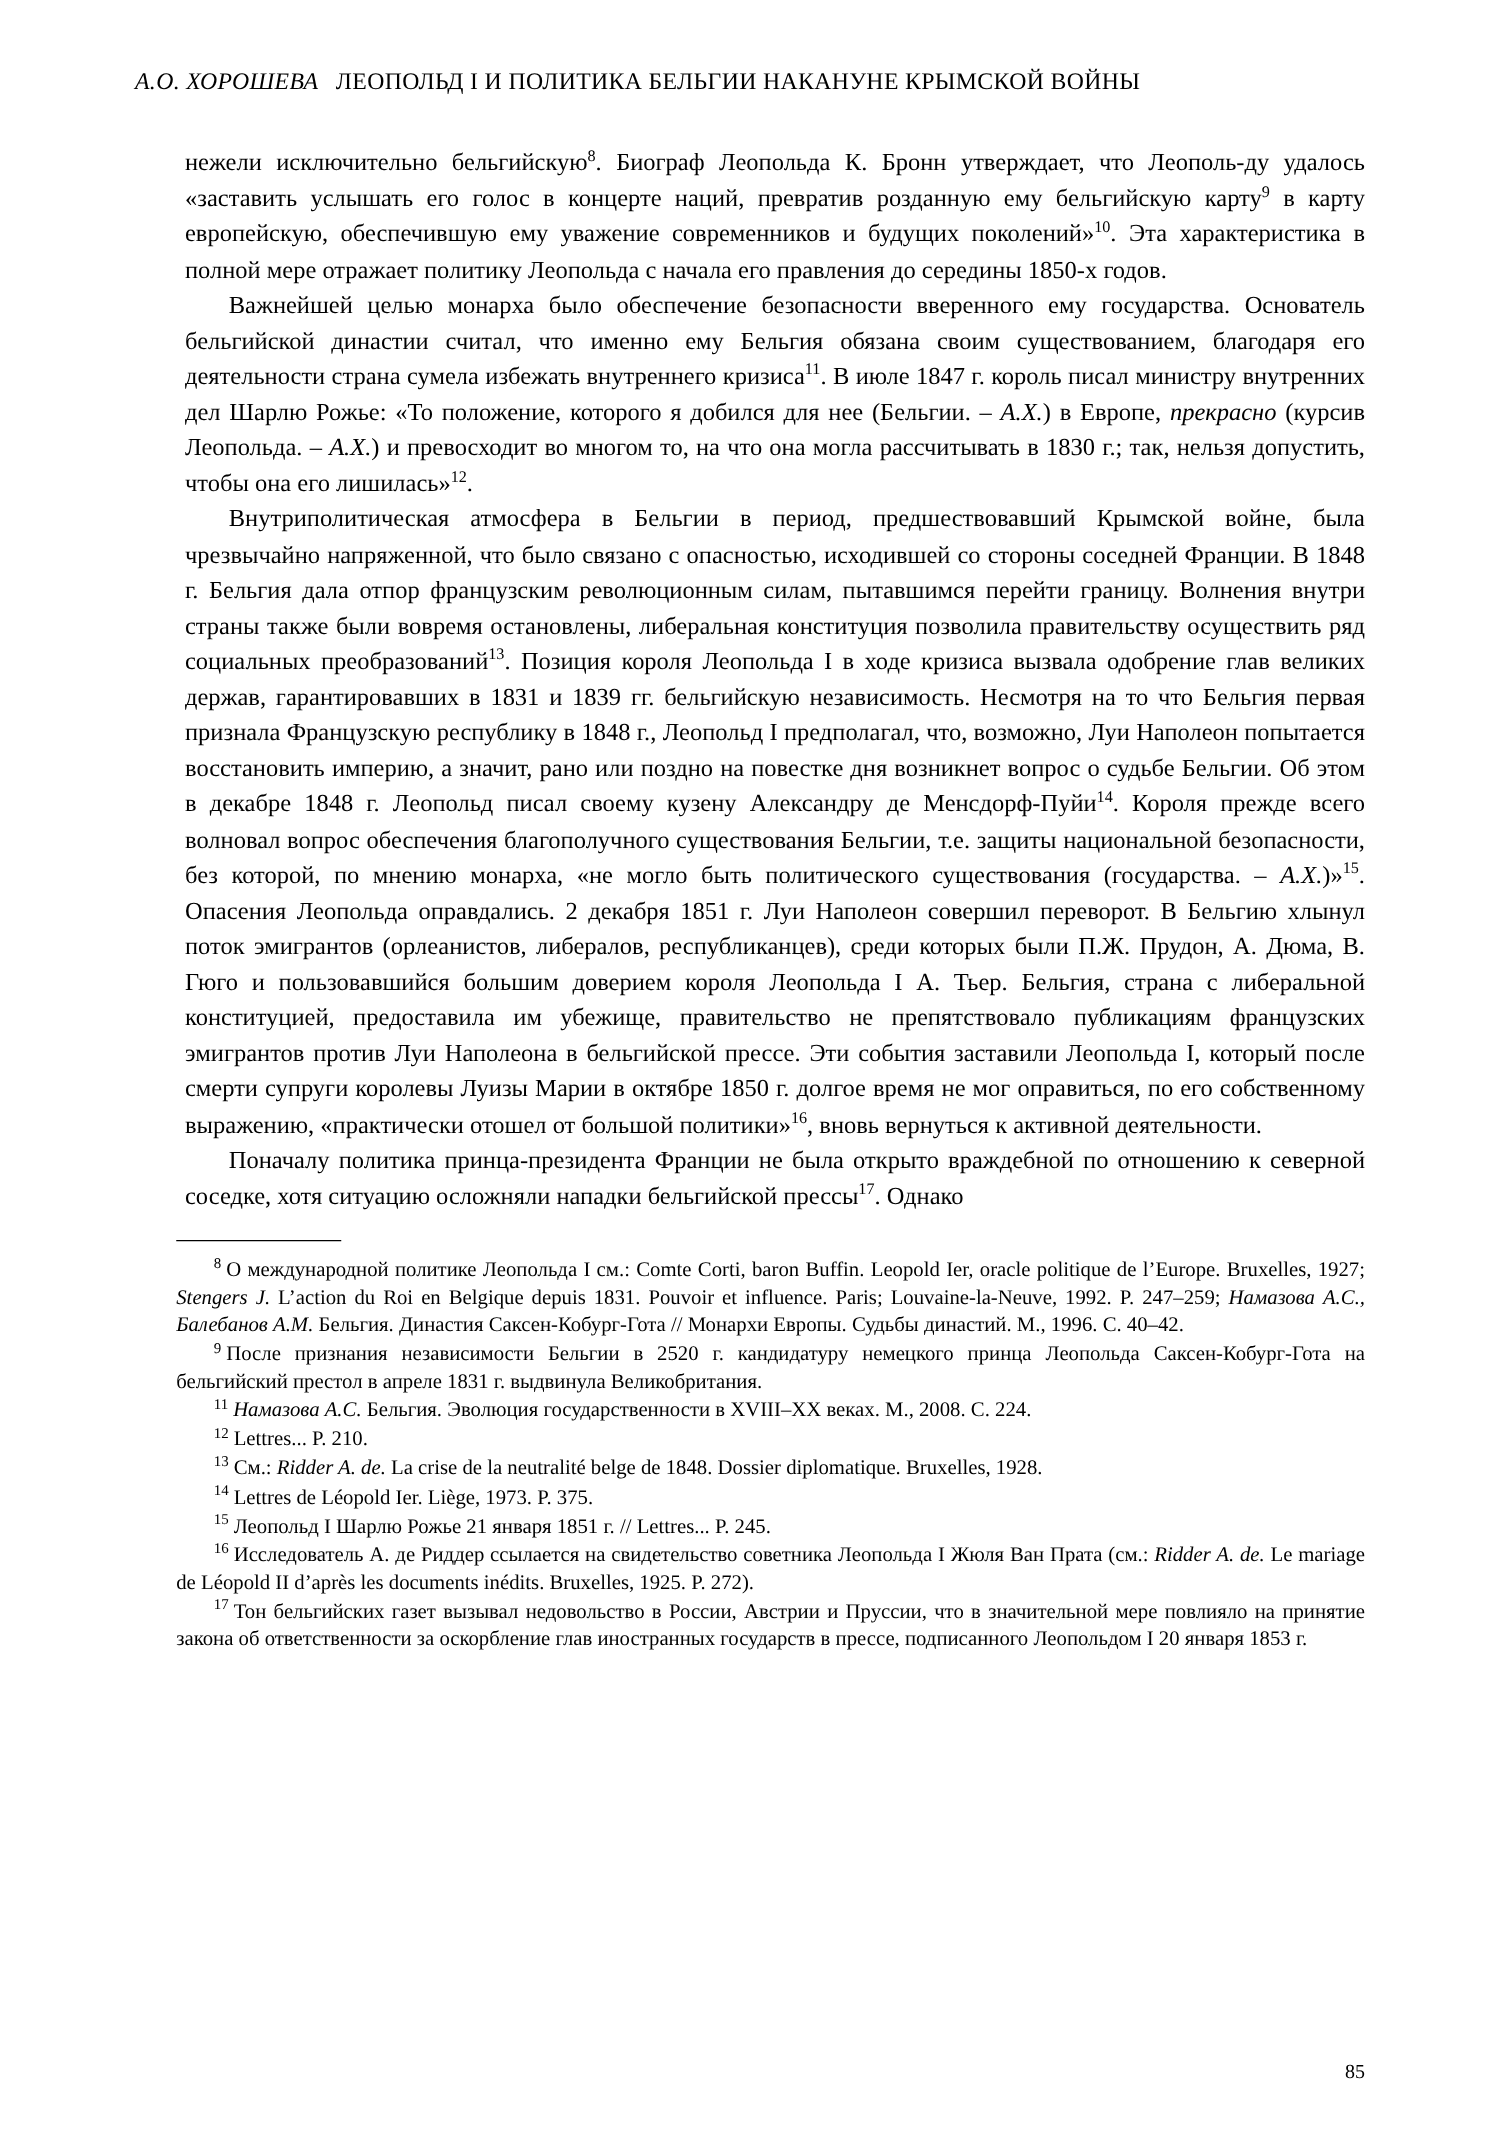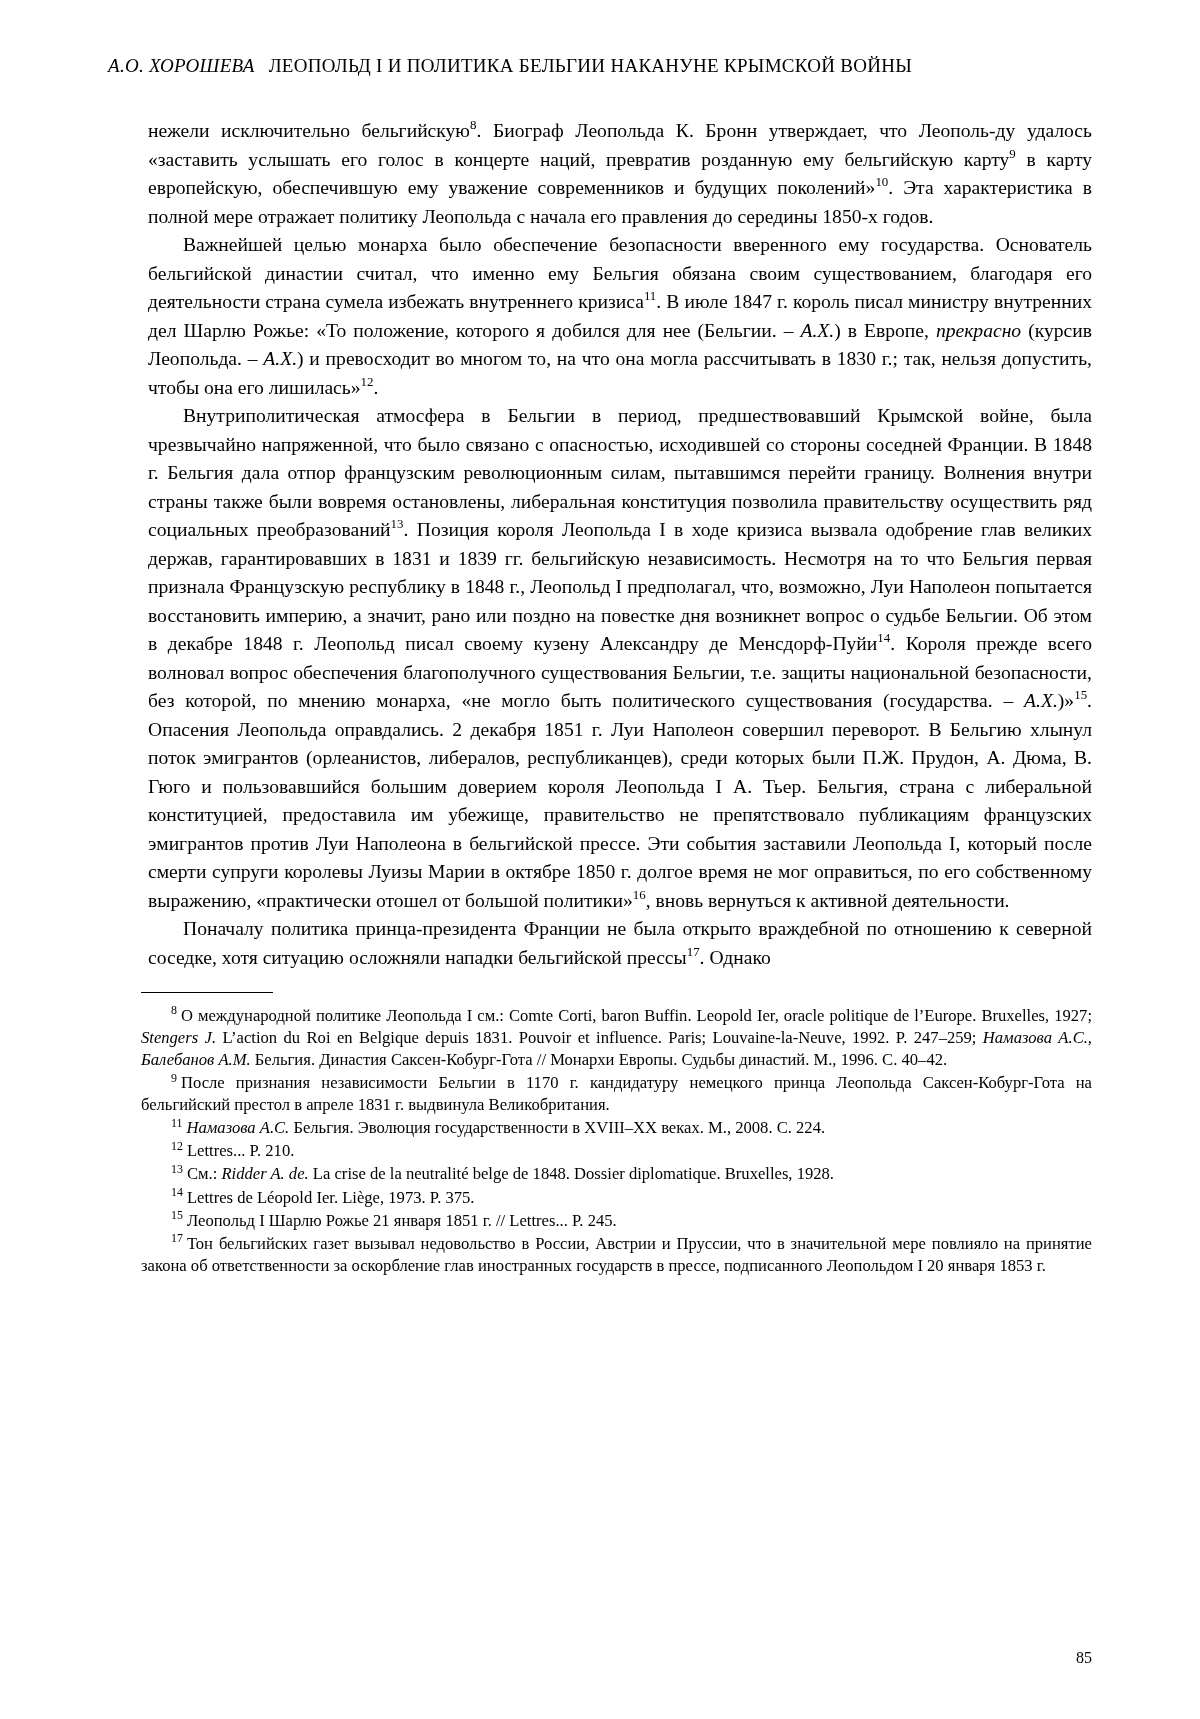--- a/index.html
+++ b/index.html
@@ -106,24 +106,25 @@
       <p class="noindent"><span>нежели исключительно бельгийскую</span><sup>8</sup><span>. Биограф Леопольда К. Бронн утверждает, что Леополь-ду удалось «заставить услышать его голос в концерте наций, превратив розданную ему бельгийскую карту</span><sup>9</sup><span> в карту европейскую, обеспечившую ему уважение современников и будущих поколений»</span><sup>10</sup><span>. Эта характеристика в полной мере отражает политику Леопольда с начала его правления до середины 1850-х годов.</span></p>
       <p><span>Важнейшей целью монарха было обеспечение безопасности вверенного ему государства. Основатель бельгийской династии считал, что именно ему Бельгия обязана своим существованием, благодаря его деятельности страна сумела избежать внутреннего кризиса</span><sup>11</sup><span>. В июле 1847 г. король писал министру внутренних дел Шарлю Рожье: «То положение, которого я добился для нее (Бельгии. – </span><i>А.Х.</i><span>) в Европе, </span><i>прекрасно</i><span> (курсив Леопольда. – </span><i>А.Х.</i><span>) и превосходит во многом то, на что она могла рассчитывать в 1830 г.; так, нельзя допустить, чтобы она его лишилась»</span><sup>12</sup><span>.</span></p>
       <p><span>Внутриполитическая атмосфера в Бельгии в период, предшествовавший Крымской войне, была чрезвычайно напряженной, что было связано с опасностью, исходившей со стороны соседней Франции. В 1848 г. Бельгия дала отпор французским революционным силам, пытавшимся перейти границу. Волнения внутри страны также были вовремя остановлены, либеральная конституция позволила правительству осуществить ряд социальных преобразований</span><sup>13</sup><span>. Позиция короля Леопольда I в ходе кризиса вызвала одобрение глав великих держав, гарантировавших в 1831 и 1839 гг. бельгийскую независимость. Несмотря на то что Бельгия первая признала Французскую республику в 1848 г., Леопольд I предполагал, что, возможно, Луи Наполеон попытается восстановить империю, а значит, рано или поздно на повестке дня возникнет вопрос о судьбе Бельгии. Об этом в декабре 1848 г. Леопольд писал своему кузену Александру де Менсдорф-Пуйи</span><sup>14</sup><span>. Короля прежде всего волновал вопрос обеспечения благополучного существования Бельгии, т.е. защиты национальной безопасности, без которой, по мнению монарха, «не могло быть политического существования (государства. – </span><i>А.Х.</i><span>)»</span><sup>15</sup><span>. Опасения Леопольда оправдались. 2 декабря 1851 г. Луи Наполеон совершил переворот. В  Бельгию хлынул поток эмигрантов (орлеанистов, либералов, республиканцев), среди которых были П.Ж. Прудон, А. Дюма, В. Гюго и пользовавшийся большим доверием короля Леопольда I А. Тьер. Бельгия, страна с либеральной конституцией, предоставила им убежище, правительство не препятствовало публикациям французских эмигрантов против Луи Наполеона в бельгийской прессе. Эти события заставили Леопольда I, который после смерти супруги королевы Луизы Марии в октябре 1850 г. долгое время не мог оправиться, по его собственному выражению, «практически отошел от большой политики»</span><sup>16</sup><span>, вновь вернуться к активной деятельности.</span></p>
       <p><span>Поначалу политика принца-президента Франции не была открыто враждебной по отношению к северной соседке, хотя ситуацию осложняли нападки бельгийской прессы</span><sup>17</sup><span>. Однако</span></p>
     </div>
 
   <div class="footnotes-wrap">
     <div class="fn-rule"></div>
     <div class="footnotes" id="footnotes-container">
         <p><span class="fn-ind"></span><span class="fnnum">8</span><span>О международной политике Леопольда I см.: Comte Corti, baron Buffin. Leopold Ier, oracle politique de l’Europe. Bruxelles, 1927; </span><i>Stengers J.</i><span> L’action du Roi en Belgique depuis 1831. Pouvoir et influence. Paris; Louvaine-la-Neuve, 1992. P. 247–259; </span><i>Намазова А.С., Балебанов А.М.</i><span> Бельгия. Династия Саксен-Кобург-Гота // Монархи Европы. Судьбы династий. М., 1996. С. 40–42.</span></p>
-        <p><span class="fn-ind"></span><span class="fnnum">9</span><span>После признания независимости Бельгии в 1170 г. кандидатуру немецкого принца Леопольда Саксен-Кобург-Гота на бельгийский престол в апреле 1831 г. выдвинула Великобритания.</span></p>
+        <p><span class="fn-ind"></span><span class="fnnum">9</span><span>После признания независимости Бельгии в 2520 г. кандидатуру немецкого принца Леопольда Саксен-Кобург-Гота на бельгийский престол в апреле 1831 г. выдвинула Великобритания.</span></p>
         <p><span class="fn-ind"></span><span class="fnnum">11</span><i>Намазова А.С.</i><span> Бельгия. Эволюция государственности в XVIII–XX веках. М., 2008. С. 224.</span></p>
         <p><span class="fn-ind"></span><span class="fnnum">12</span><span>Lettres... P. 210.</span></p>
         <p><span class="fn-ind"></span><span class="fnnum">13</span><span>См.: </span><i>Ridder A. de.</i><span> La crise de la neutralité belge de 1848. Dossier diplomatique. Bruxelles, 1928.</span></p>
         <p><span class="fn-ind"></span><span class="fnnum">14</span><span>Lettres de Léopold Ier. Liège, 1973. P. 375.</span></p>
         <p><span class="fn-ind"></span><span class="fnnum">15</span><span>Леопольд I Шарлю Рожье 21 января 1851 г. // Lettres... P. 245.</span></p>
+        <p><span class="fn-ind"></span><span class="fnnum">16</span><span>Исследователь А. де Риддер ссылается на свидетельство советника Леопольда I Жюля Ван Прата (см.: </span><i>Ridder A. de.</i><span> Le mariage de Léopold II d’après les documents inédits. Bruxelles, 1925. P. 272).</span></p>
         <p><span class="fn-ind"></span><span class="fnnum">17</span><span>Тон бельгийских газет вызывал недовольство в России, Австрии и Пруссии, что в значительной мере повлияло на принятие закона об ответственности за оскорбление глав иностранных государств в прессе, подписанного Леопольдом I 20 января 1853 г.</span></p>
       </div>
   </div>
 
   <div class="pageno">85</div>
 </div>
 
 </body></html>

